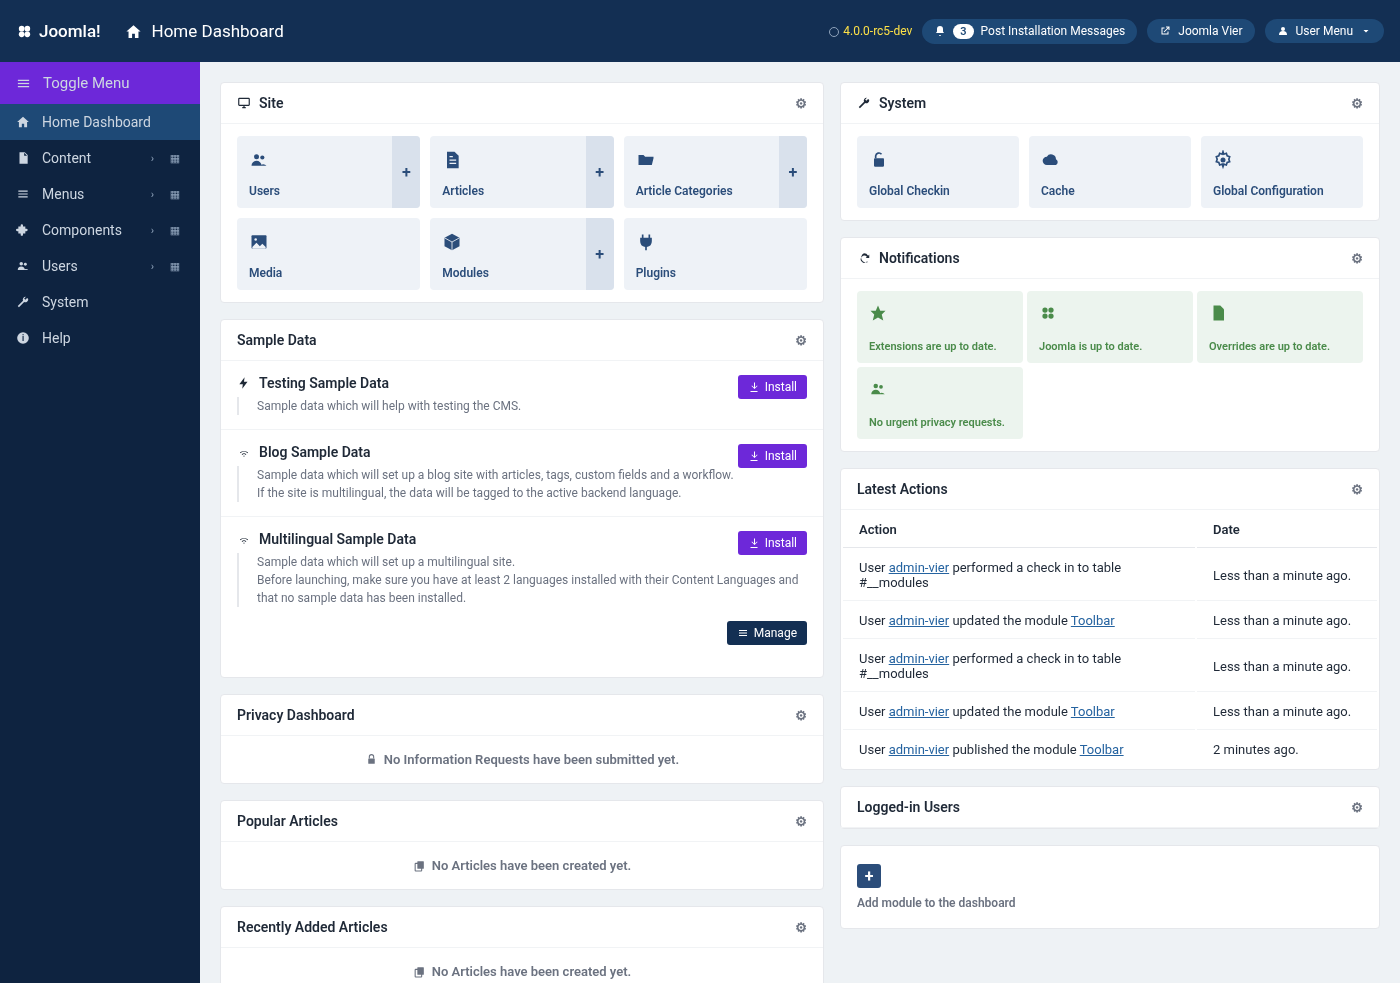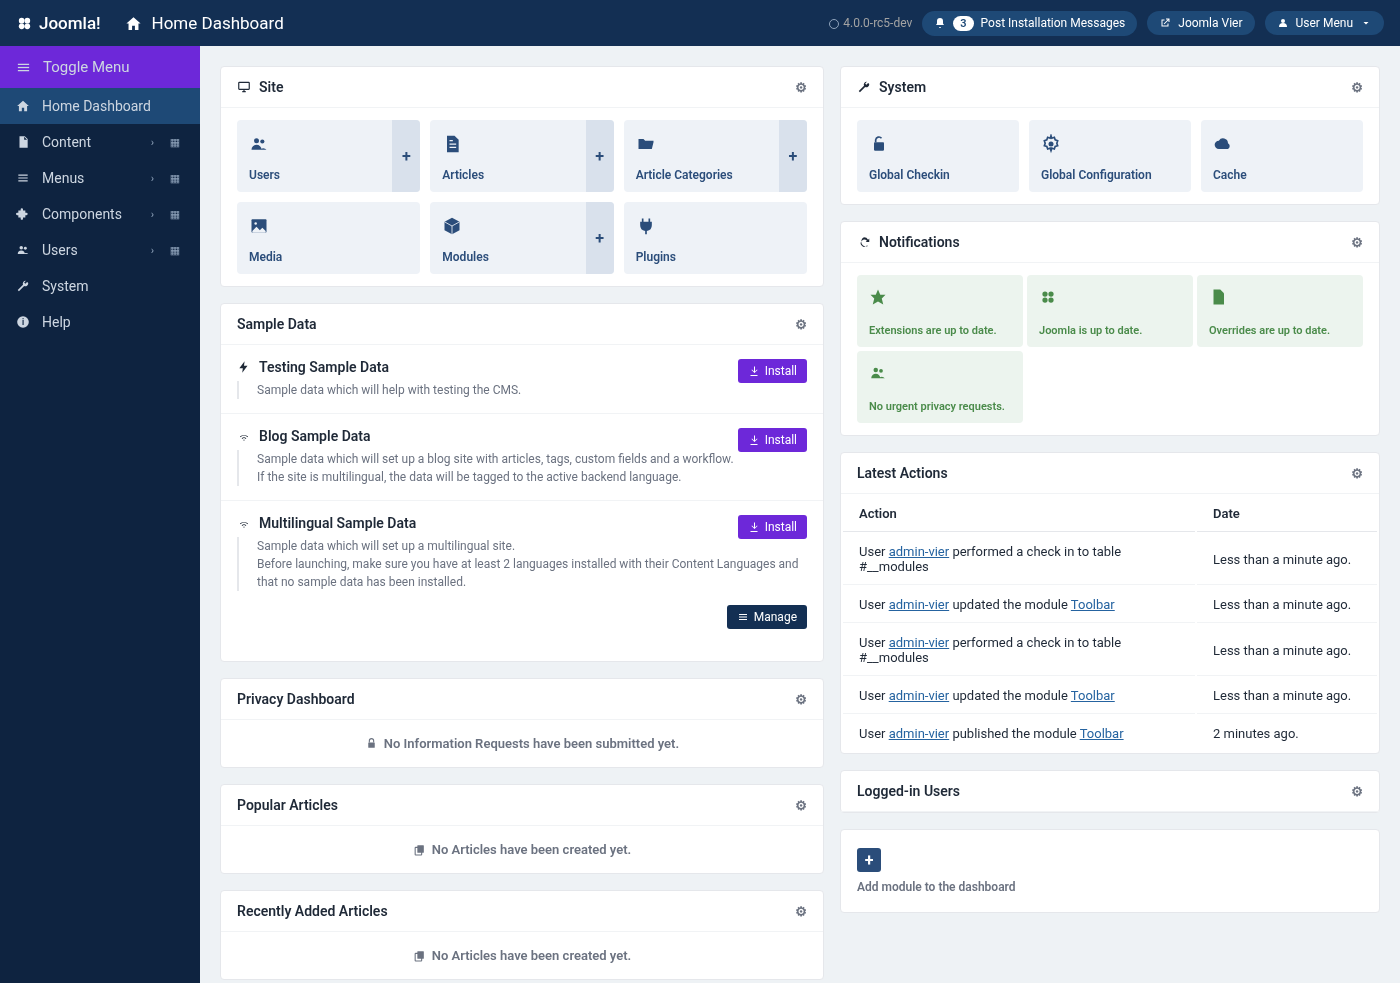--- a/index.html
+++ b/index.html
@@ -1,22 +1,22 @@
 <!DOCTYPE html>
 <html><head>
 <meta charset="utf-8">
 <style>
 * { margin:0; padding:0; box-sizing:border-box; font-family:-apple-system,BlinkMacSystemFont,"Segoe UI",Roboto,sans-serif; }
 body { background:#eef2f5; color:#1f2937; }
-.topbar { height:46px; background:#132f53; display:flex; align-items:center; padding:0 16px; color:#fff; }
+.topbar { height:62px; background:#132f53; display:flex; align-items:center; padding:0 16px; color:#fff; }
 .brand { font-size:17px; font-weight:500; display:flex; align-items:center; gap:6px; }
 .brand-icon { width:20px; height:20px; }
 .page-title { display:flex; align-items:center; gap:10px; margin-left:24px; font-size:17px; }
 .topbar-right { margin-left:auto; display:flex; align-items:center; gap:10px; }
-.version-text { color:#a3a3a3; font-size:12px; }
+.version-text { color:#fde047; font-size:12px; }
 .pill { background:#1e4976; border-radius:18px; padding:5px 12px; display:flex; align-items:center; gap:7px; font-size:12px; cursor:pointer; }
 .pill .badge-count { background:#fff; color:#1e4976; border-radius:10px; padding:1px 7px; font-weight:600; font-size:11px; }
 .layout { display:flex; min-height:calc(100vh - 46px); }
 .sidebar { width:200px; background:#0e2340; color:#cdd6e1; flex-shrink:0; }
 .sidebar-toggle { background:#6d28d9; padding:12px 16px; display:flex; align-items:center; gap:12px; font-size:15px; cursor:pointer; }
 .sidebar-item { padding:10px 16px; display:flex; align-items:center; gap:12px; font-size:14px; cursor:pointer; position:relative; }
 .sidebar-item.active { background:#1e4976; }
 .sidebar-item .chev { margin-left:auto; font-size:11px; color:#8fa3bb; }
 .sidebar-item .dash-btn { width:18px; text-align:center; font-size:11px; color:#8fa3bb; }
 .main { flex:1; padding:20px; display:flex; gap:16px; }
@@ -363,32 +363,32 @@
                   <span class="ql-icon"><svg class="ic" viewBox="0 0 24 24">
                       <rect x="6" y="10" width="12" height="10" rx="1"></rect>
                       <path d="M8 10V7a4 4 0 017-2" fill="none" stroke="currentColor" stroke-width="2"></path>
                     </svg></span>
                   <span class="ql-label">Global Checkin</span>
                 </div>
             </div>
             <div class="ql">
               <div class="ql-main">
                   <span class="ql-icon"><svg class="ic" viewBox="0 0 24 24">
+                      <path d="M18 18H7a5 5 0 010-10 6 6 0 0111 3 4 4 0 010 7z"></path>
+                    </svg></span>
+                  <span class="ql-label">Cache</span>
+                </div>
+            </div>
+            <div class="ql">
+              <div class="ql-main">
+                  <span class="ql-icon"><svg class="ic" viewBox="0 0 24 24">
                       <circle cx="12" cy="12" r="3"></circle>
                       <path d="M12 2l1 3 3-1 1 3 3 1-1 3 1 3-3 1-1 3-3-1-1 3-1-3-3 1-1-3-3-1 1-3-1-3 3-1 1-3 3 1z" fill="none" stroke="currentColor" stroke-width="2"></path>
                     </svg></span>
                   <span class="ql-label">Global Configuration</span>
-                </div>
-            </div>
-            <div class="ql">
-              <div class="ql-main">
-                  <span class="ql-icon"><svg class="ic" viewBox="0 0 24 24">
-                      <path d="M18 18H7a5 5 0 010-10 6 6 0 0111 3 4 4 0 010 7z"></path>
-                    </svg></span>
-                  <span class="ql-label">Cache</span>
                 </div>
             </div>
           </div>
         </div>
       </div>
 
       <div class="card">
         <div class="card-header">
           <svg class="ic" viewBox="0 0 24 24">
               <path d="M12 4a8 8 0 017 4l2-2v6h-6l2-2a6 6 0 100 8l2 1a8 8 0 11-7-15z"></path>

